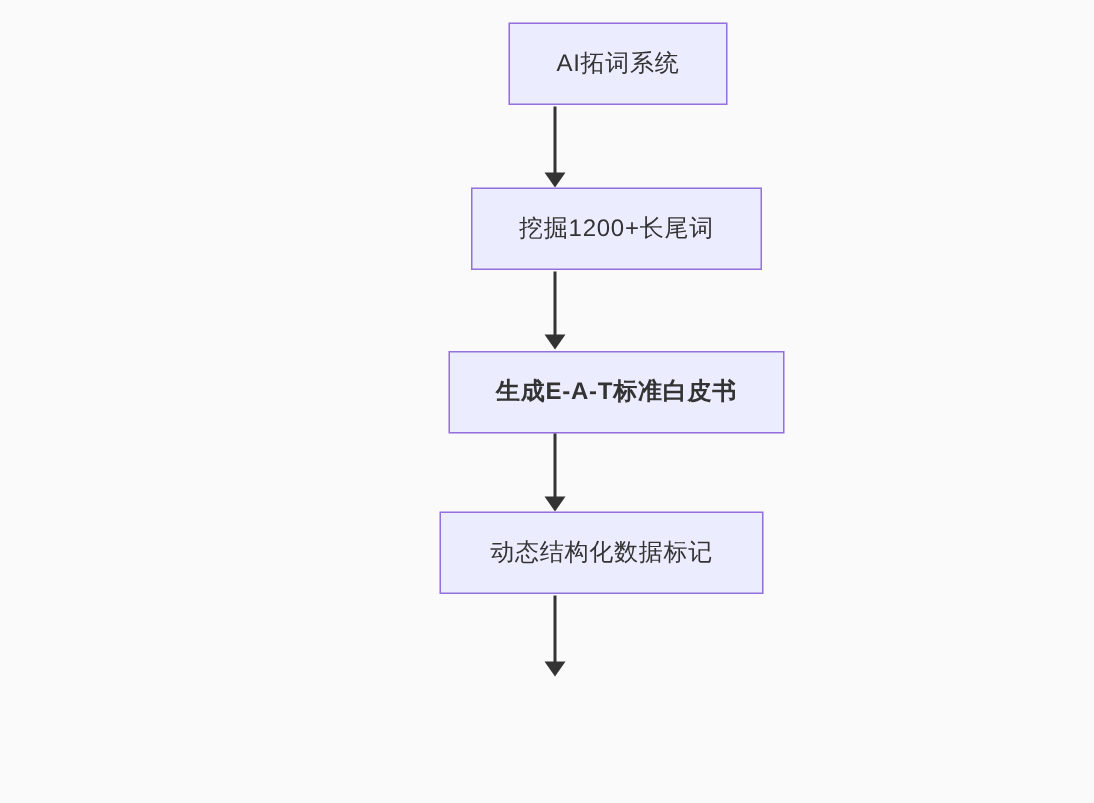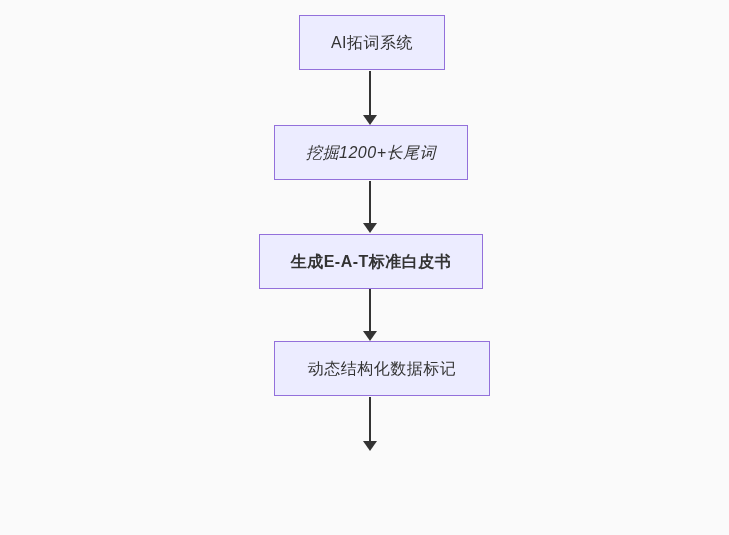--- a/index.html
+++ b/index.html
@@ -21,25 +21,26 @@
     border: 1.5px solid #9370DB;
     color: #333333;
     font-size: 16px;
     display: flex;
     align-items: center;
     justify-content: center;
     text-align: center;
     box-sizing: content-box;
     line-height: 1;
     letter-spacing: 0.5px;
+    margin-left: 40px;
   }
   .node-1 { left: 299px; top: 15px;  width: 144px; }
-  .node-2 { left: 274px; top: 125px; width: 192px; font-style: italic; }
+  .node-2 { left: 274px; top: 125px; width: 192px; }
   .node-3 { left: 259px; top: 234px; width: 222px; font-weight: bold; }
-  .node-4 { left: 274px; top: 341px; width: 214px; }
+  .node-4 { left: 253px; top: 341px; width: 214px; }
   .node-5 { left: 251px; top: 451px; width: 237px; }
 
   .edge-line {
     position: absolute;
     left: 369px;
     width: 2px;
     background: #333333;
   }
   .edge-line.e1 { top: 71px;  height: 45px; }
   .edge-line.e2 { top: 181px; height: 43px; }

